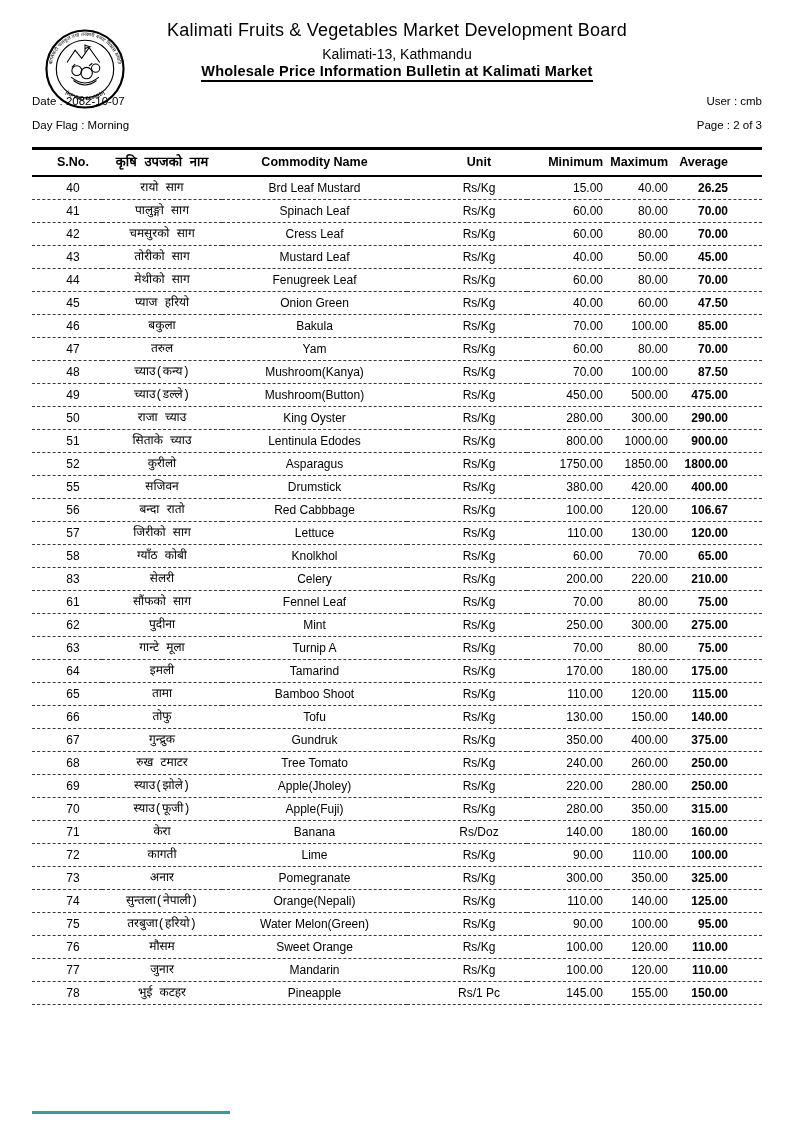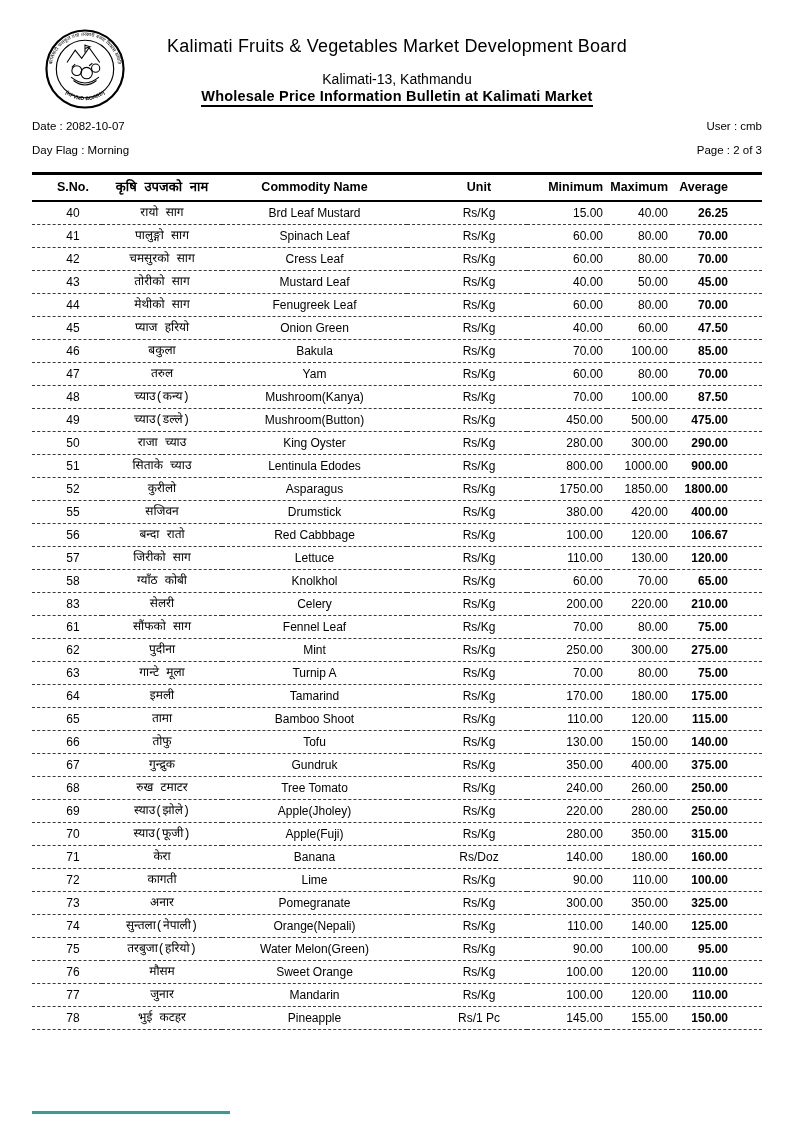--- a/index.html
+++ b/index.html
@@ -5,23 +5,23 @@
   * { margin:0; padding:0; box-sizing:border-box; }
   html,body { background:#fff; }
   .page {
     position:relative; width:794px; height:1122px; margin:0 auto;
     background:#fff; color:#000;
     font-family:"Liberation Sans", sans-serif;
     overflow:hidden;
   }
   
   .logo-wrap { position:absolute; left:44px; top:28px; width:82px; height:82px; }
-  .titles { padding-top:36px; text-align:center; }
+  .titles { padding-top:20px; text-align:center; }
   .org-name { font-size:18px; letter-spacing:.2px; }
-  .address { font-size:14px; margin-top:14px; }
+  .address { font-size:14px; margin-top:5px; }
   .bulletin-title {
     display:inline-block; margin-top:0; font-size:14.5px; font-weight:bold;
     border-bottom:2px solid #000; padding-bottom:1px; letter-spacing:.2px;
   }
   .meta-row {
     display:flex; justify-content:space-between;
     padding:0 32px; font-size:11.5px;
   }
   .meta-row.first { margin-top:13px; }
   .meta-row.second { margin-top:12px; }

